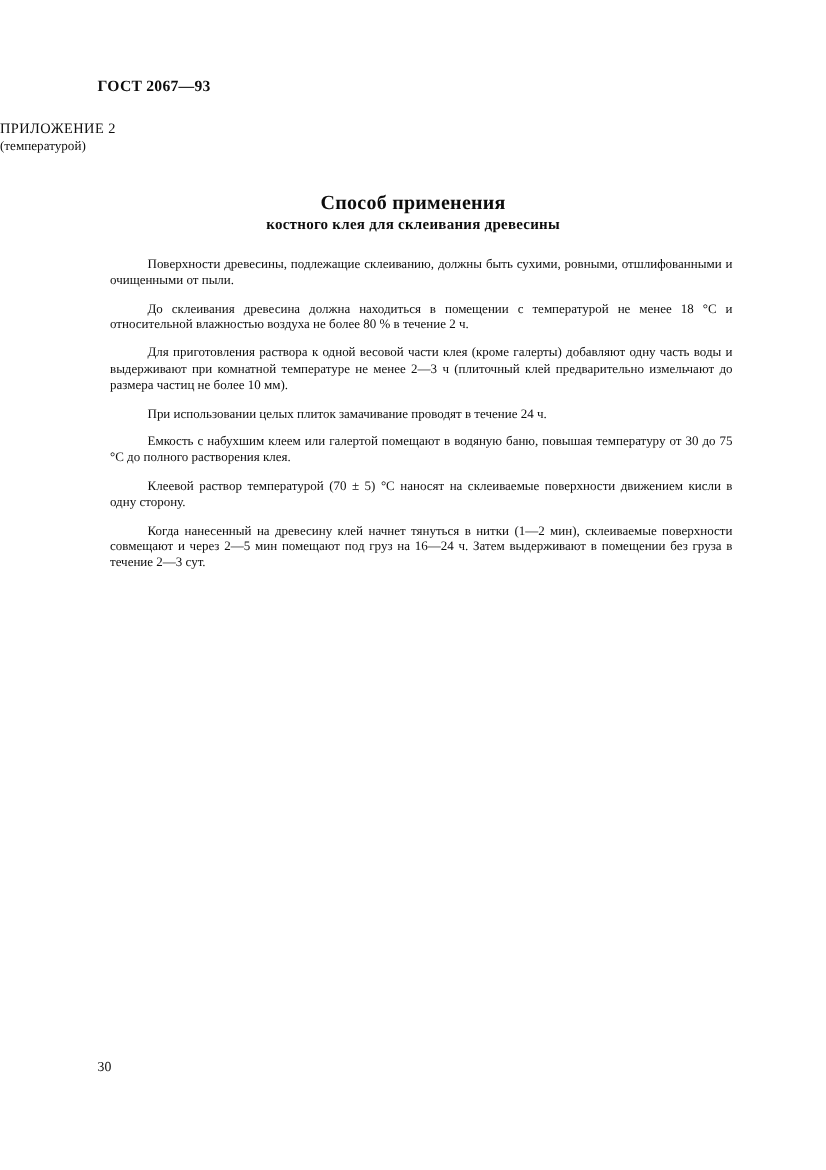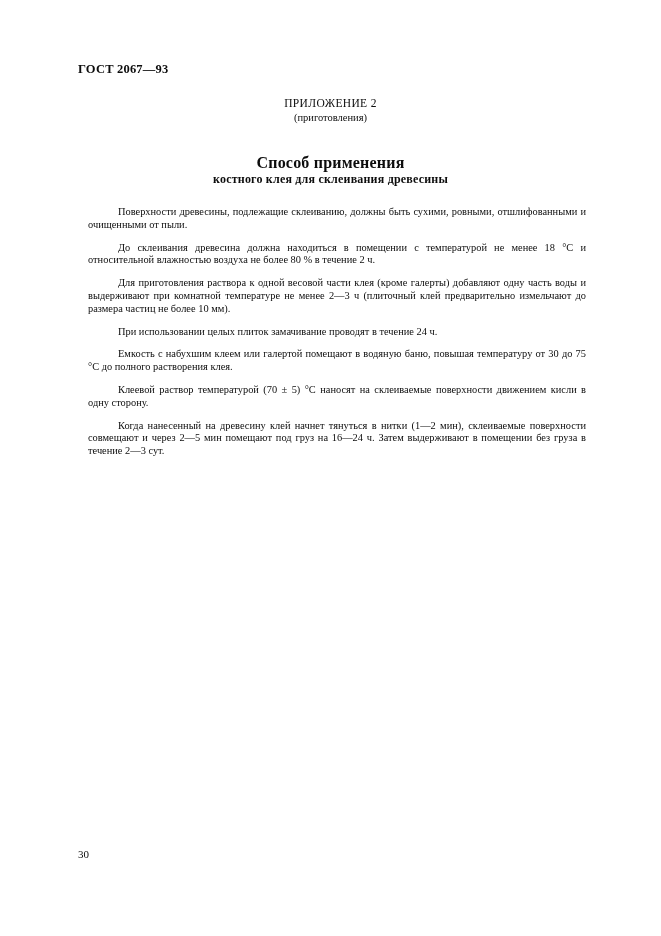--- a/index.html
+++ b/index.html
@@ -35,21 +35,21 @@
     letter-spacing: 0.2px;
     white-space: nowrap;
   }
 
   
   .annex-block {
     position: absolute;
     left: 0;
     top: 96px;
     width: 661px;
-    text-align: center;
+    text-align: left;
   }
   .annex-title {
     font-size: 11.5px;
     letter-spacing: 0.35px;
     line-height: 14px;
   }
   .annex-sub {
     font-size: 10.5px;
     line-height: 14px;
     margin-top: 1px;
@@ -102,21 +102,21 @@
 </style>
 </head>
 <body>
 
 <div class="page">
 
   <div class="running-head">ГОСТ 2067—93</div>
 
   <div class="annex-block">
     <div class="annex-title">ПРИЛОЖЕНИЕ 2</div>
-    <div class="annex-sub">(приготовления)</div>
+    <div class="annex-sub">(температурой)</div>
   </div>
 
   <div class="doc-title">
     <div class="line1">Способ применения</div>
     <div class="line2">костного клея для склеивания древесины</div>
   </div>
 
   <div class="body-text">
     <p>Поверхности древесины, подлежащие склеиванию, должны быть сухими, ровными, отшлифованными и очищенными от пыли.</p>
     <p>До склеивания древесина должна находиться в помещении с температурой не менее 18 °С и относительной влажностью воздуха не более 80 % в течение 2 ч.</p>

